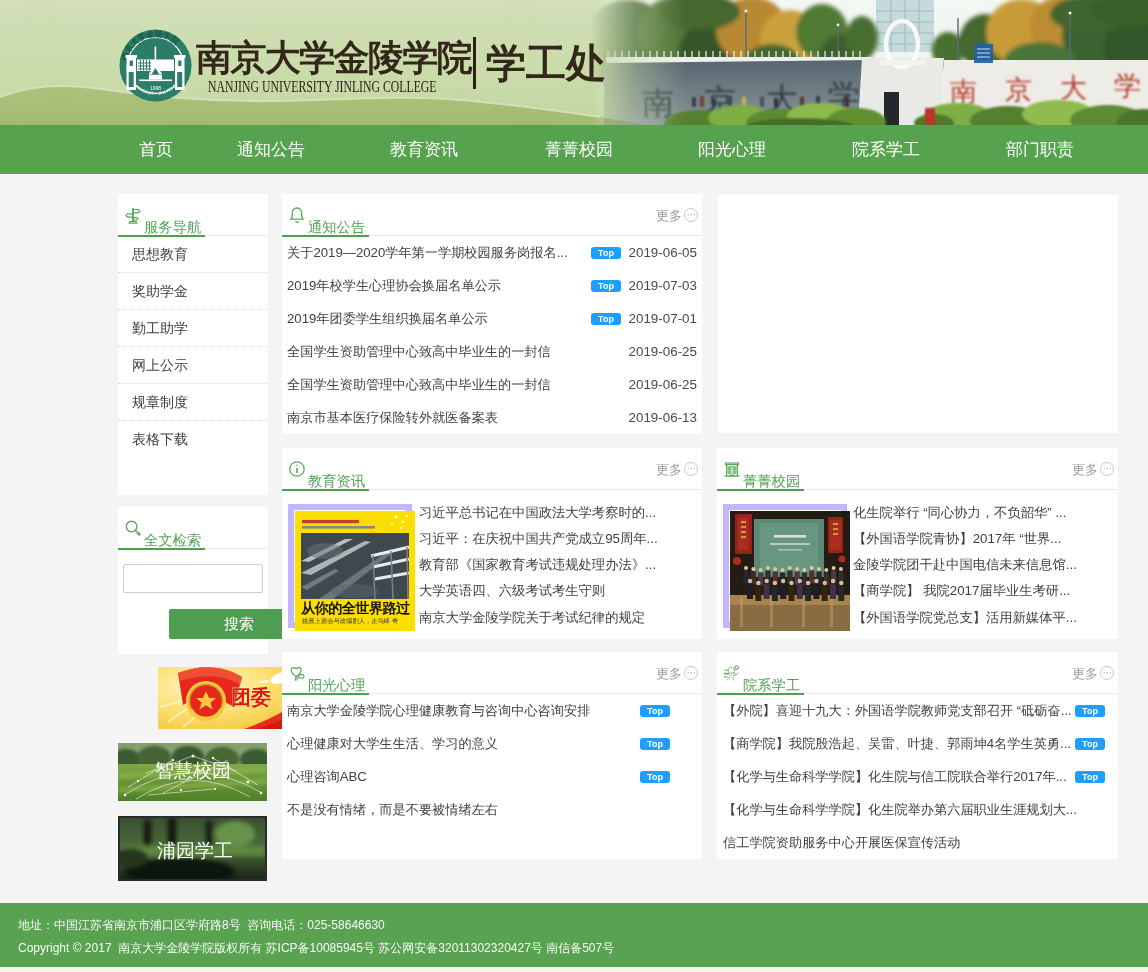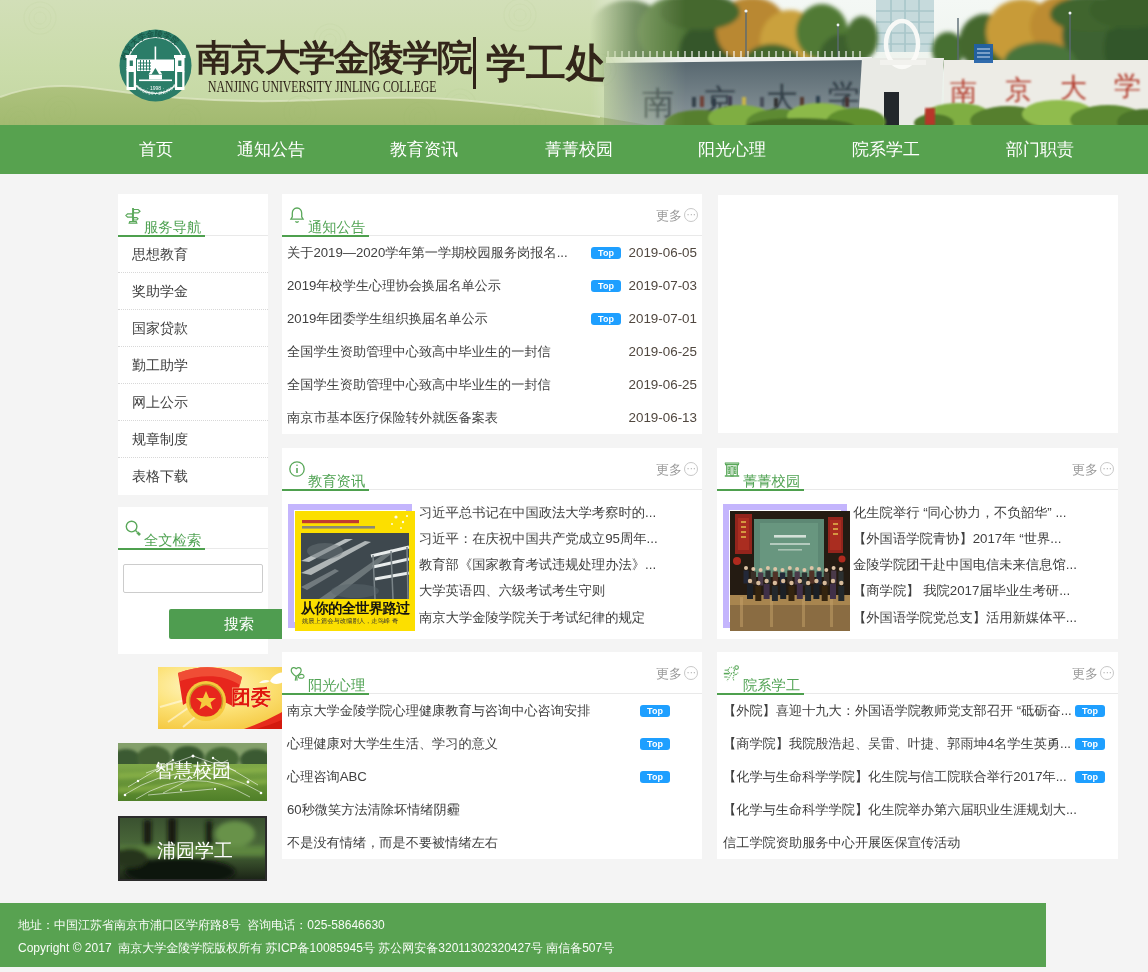--- a/index.html
+++ b/index.html
@@ -47,21 +47,21 @@
 #wbox{left:718px;top:195px;width:400px;height:238px;}
 #edu{left:282px;top:448px;width:420px;height:191px;}
 #campus{left:717px;top:448px;width:401px;height:191px;}
 #psych{left:282px;top:652px;width:420px;height:207px;}
 #dept{left:717px;top:652px;width:401px;height:207px;}
 .nlist{position:absolute;left:0;right:0;top:42px;}
 .thumb{position:absolute;left:6px;top:56px;width:124px;height:124px;border:6px solid #c4b5fd;background:#fff;padding:1px;}
 .ilist{position:absolute;top:51.5px;left:137px;right:4px;}
 .ilist li{height:26.3px;line-height:26.3px;font-size:13.3px;color:#3f3f3f;white-space:nowrap;overflow:hidden;}
 
-#footer{position:absolute;left:0;top:903px;width:1046px;height:64px;background:#58a251;color:#f8fcf7;font-size:12px;}
+#footer{position:absolute;left:0;top:903px;width:1148px;height:64px;background:#58a251;color:#f8fcf7;font-size:12px;}
 #footer p{position:absolute;left:18px;white-space:nowrap;}
 </style>
 </head>
 <body>
 <div id="header">
   <svg id="hdrsvg" width="1148" height="125" viewBox="0 0 1148 125">
   <defs>
     <linearGradient id="gbg" x1="0" y1="0" x2="0" y2="1">
       <stop offset="0" stop-color="#d2dfb8"></stop>
           <stop offset="0.55" stop-color="#cadcaa"></stop>
@@ -327,21 +327,20 @@
         <path d="M8.5,7.8 L3.6,7.8 L1.9,9.5 L3.6,11.2 L8.5,11.2 Z"></path>
         <path d="M9.5,11.6 L12.8,11.6 L14,12.8 L12.8,14 L9.5,14 Z"></path>
         <path d="M5.8,15.5 L12.2,15.5 L12.8,17.2 L5.2,17.2 Z"></path>
       </svg>
       <span class="tt">服务导航</span>
       <span class="gl"></span>
     </div>
   <ul class="menu">
     <li>思想教育</li>
       <li>奖助学金</li>
-      <li>国家贷款</li>
       <li>勤工助学</li>
       <li>网上公示</li>
       <li>规章制度</li>
       <li>表格下载</li>
   </ul>
 </div>
 
 <div class="box" id="sb2">
   <div class="bt">
       <svg class="ic" viewBox="0 0 18 18" fill="none" stroke="#5aa85a" stroke-width="1.4">
@@ -714,21 +713,20 @@
         <line x1="8.7" y1="12.8" x2="9.1" y2="16.6"></line>
       </svg>
       <span class="tt">阳光心理</span>
       <span class="gl"></span>
       <span class="more">更多<span class="mc">···</span></span>
     </div>
   <ul class="nlist">
     <li>南京大学金陵学院心理健康教育与咨询中心咨询安排<span class="top" style="right:32px;">Top</span></li>
     <li>心理健康对大学生生活、学习的意义<span class="top" style="right:32px;">Top</span></li>
     <li>心理咨询ABC<span class="top" style="right:32px;">Top</span></li>
-    <li>60秒微笑方法清除坏情绪阴霾</li>
     <li>不是没有情绪，而是不要被情绪左右</li>
   </ul>
 </div>
 
 <div class="box" id="dept">
   <div class="bt">
       <svg class="ic" viewBox="0 0 18 18" fill="none" stroke="#5aa85a" stroke-width="1.1">
         <circle cx="13.6" cy="3.6" r="1.8"></circle>
         <circle cx="8.3" cy="6.3" r="3.1" stroke-dasharray="1.1 0.9"></circle>
         <path d="M10.8,8.4 L12.5,11.2 L15.2,8.6" stroke-dasharray="1.2 0.8"></path>

